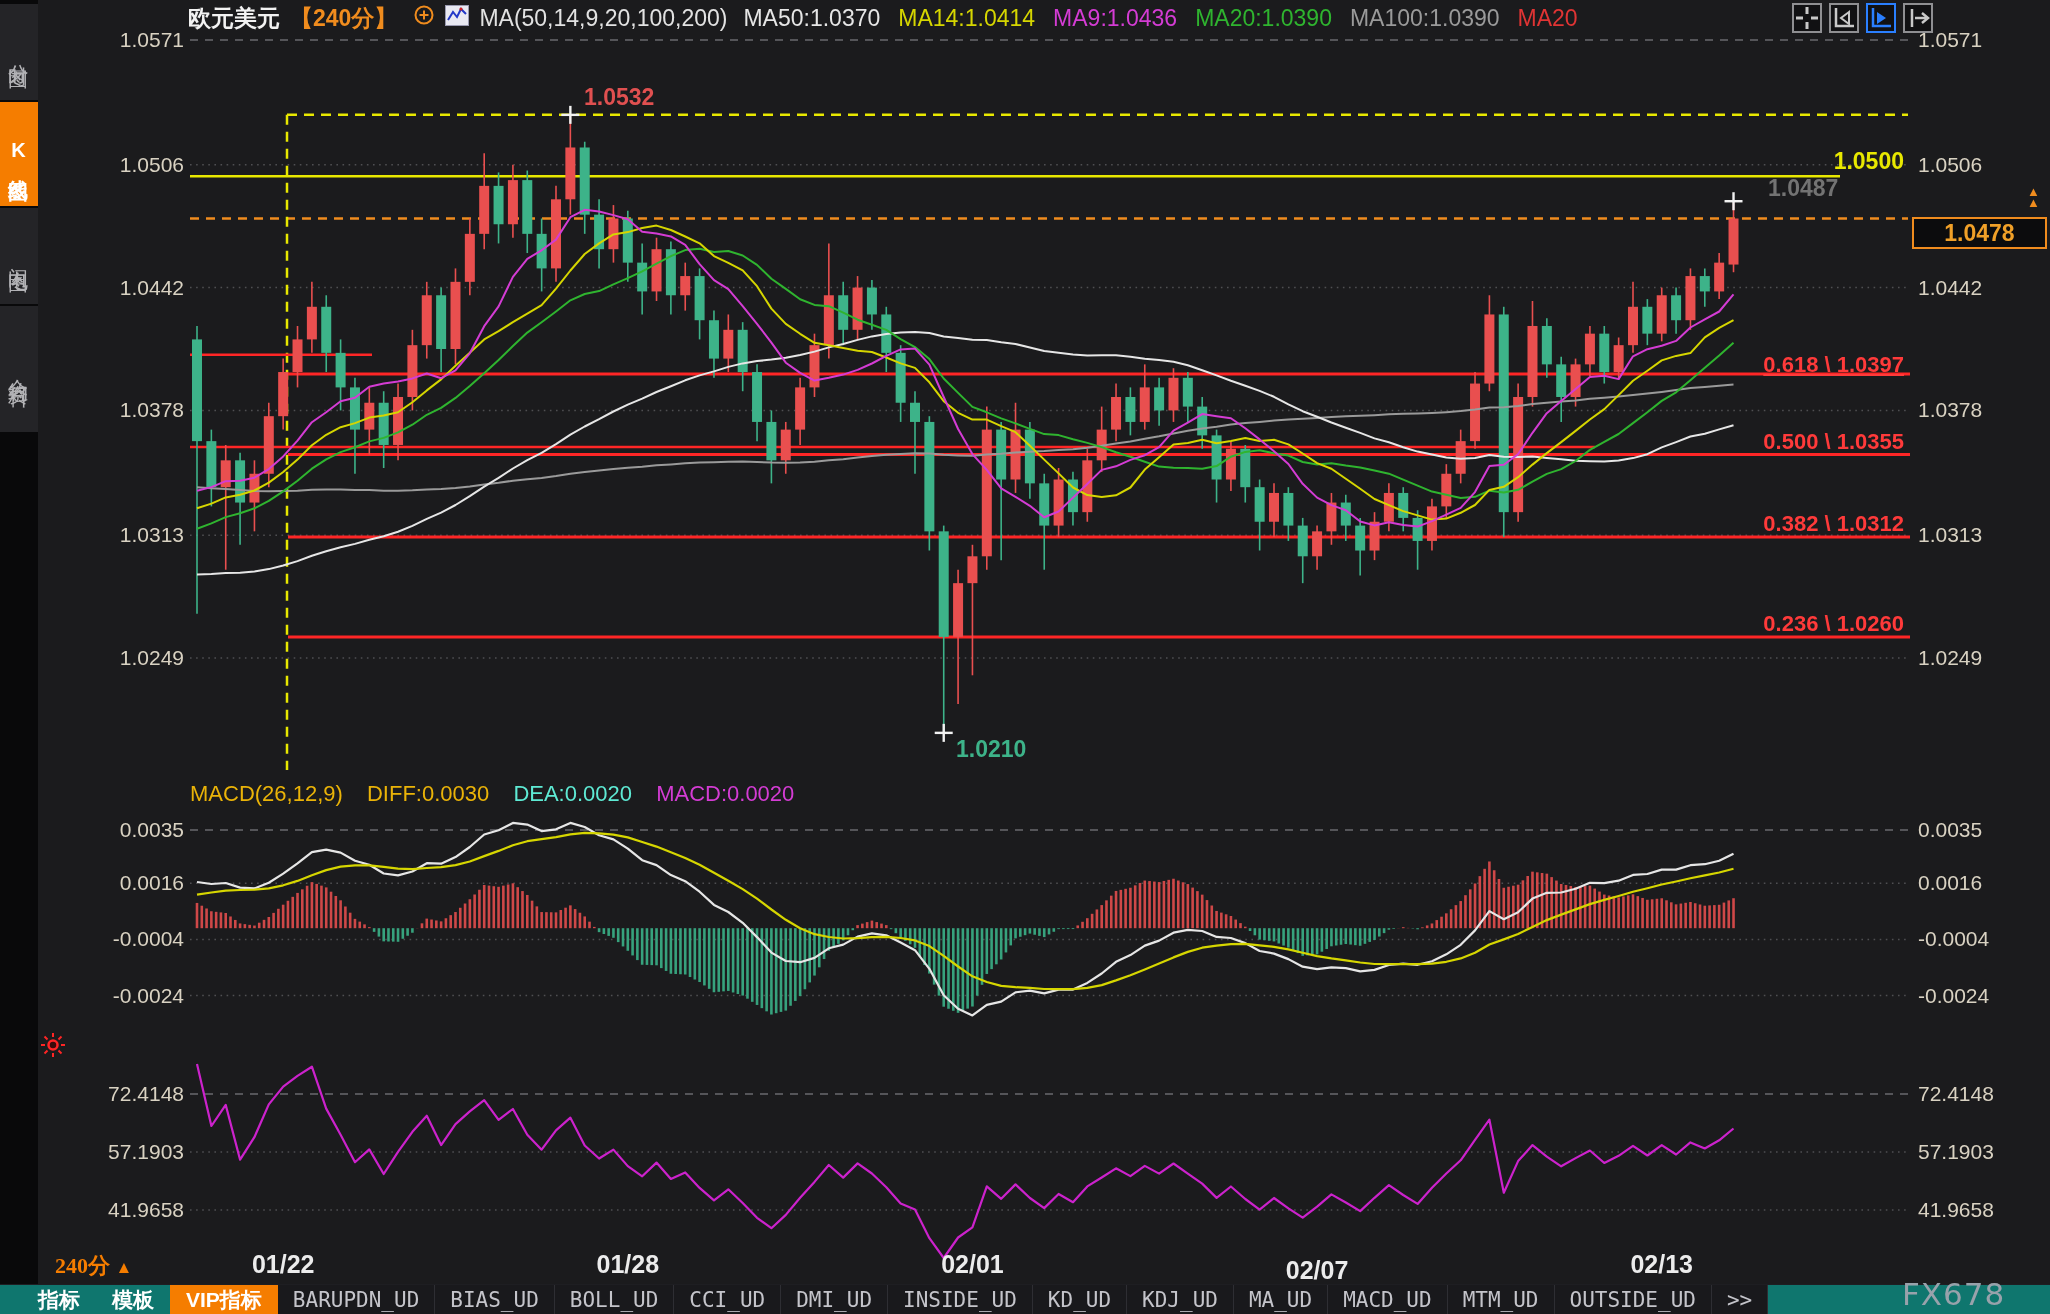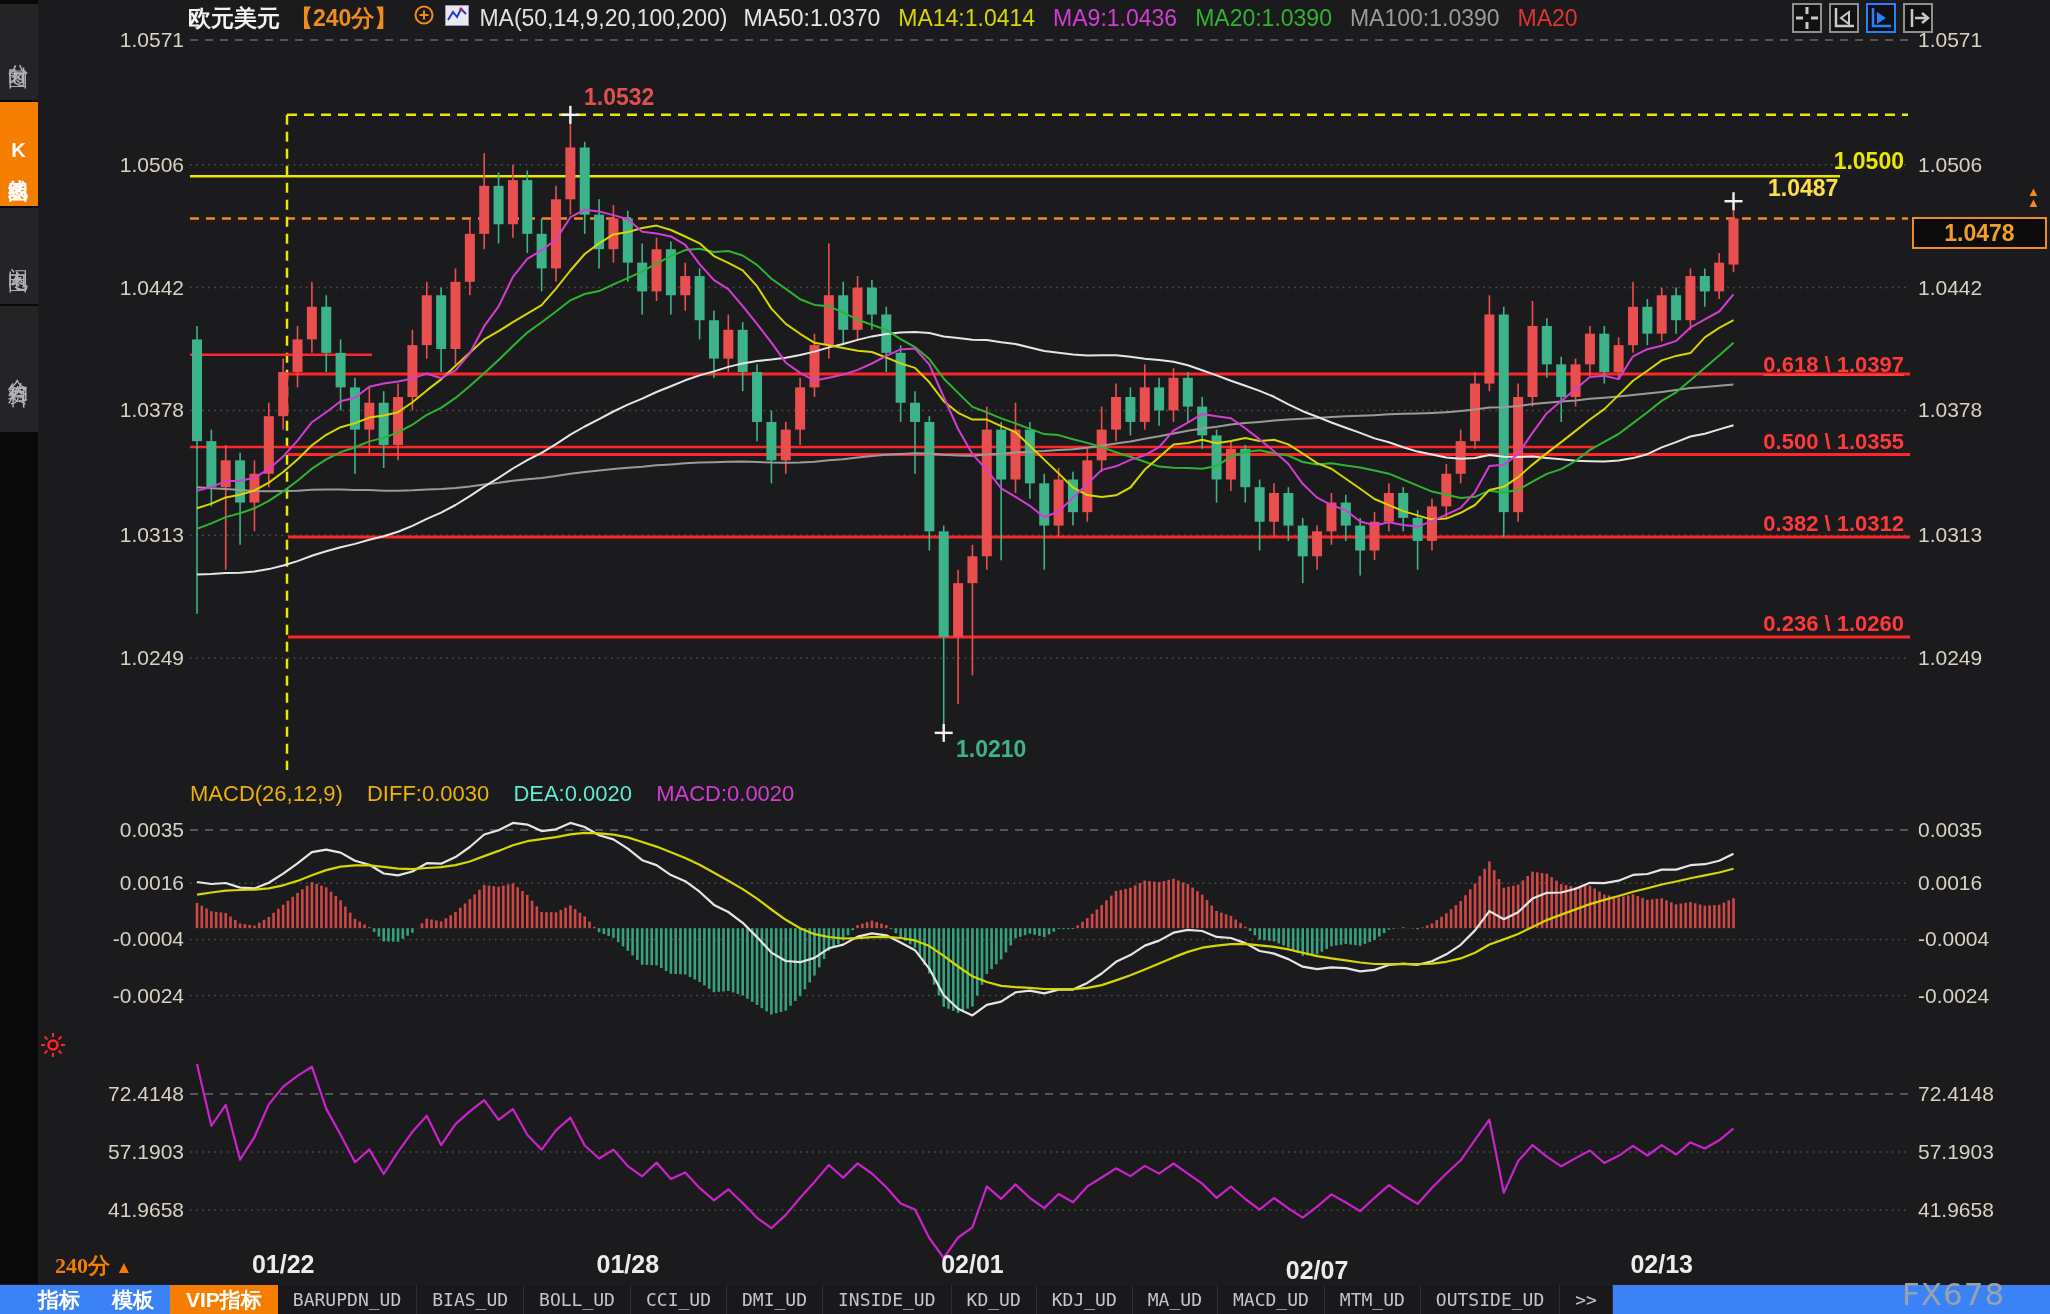--- a/index.html
+++ b/index.html
@@ -31,21 +31,21 @@
   .axis-left{left:84px;width:100px;text-align:right;}
   .axis-right{left:1918px;text-align:left;}
 
   .fib-label{position:absolute;left:1672px;width:232px;text-align:right;z-index:5;
     color:#ff3a3a;font-weight:bold;font-size:22px;white-space:nowrap;}
 
   
   .ann{position:absolute;font-weight:bold;font-size:23px;z-index:6;white-space:nowrap;}
   #ann-swing-high{left:584px;top:84px;color:#e05050;}
   #ann-level{left:1688px;top:148px;width:216px;text-align:right;color:#e8e800;}
-  #ann-bar-high{left:1768px;top:175px;color:#fde047;}
+  #ann-bar-high{left:1768px;top:175px;color:#737373;}
   #ann-low{left:956px;top:736px;color:#3db389;}
   #price-tag{position:absolute;left:1912px;top:217px;width:131px;height:28px;z-index:6;
     border:2px solid #f08c1e;background:#0c0c0d;color:#f0a028;font-weight:bold;font-size:23px;
     text-align:center;line-height:28px;}
   #tag-arrows{position:absolute;left:2027px;top:186px;z-index:6;color:#f08c1e;font-size:13px;
     line-height:11px;text-align:center;}
 
   
   .panel-header{position:absolute;left:190px;z-index:6;white-space:nowrap;font-size:22px;}
   .panel-header span{margin-right:18px;}
@@ -54,28 +54,28 @@
   .ph-white{color:#eab308;}
   .ph-yellow{color:#5eead4;}
   .ph-magenta{color:#d43cd4;}
 
   
   .date-label{position:absolute;top:1250px;transform:translateX(-50%);color:#ececec;
     font-weight:bold;font-size:25px;z-index:6;}
   #footer-interval{position:absolute;left:55px;top:1251px;color:#f57d00;font-weight:bold;
     font-size:22px;z-index:7;cursor:pointer;font-family:Liberation Serif, serif;}
   #footer-interval .tri{font-size:17px;}
-  #toolbar{position:absolute;left:0;top:1284px;width:2050px;height:30px;background:#3b82f6;
+  #toolbar{position:absolute;left:0;top:1284px;width:2050px;height:30px;background:#0f766e;
     z-index:7;display:flex;align-items:stretch;padding-left:22px;box-sizing:border-box;
     border-top:1px solid #1e1e22;}
   .tab{display:flex;align-items:center;justify-content:center;cursor:pointer;white-space:nowrap;}
   .tab.cjk{padding:0 16px;color:#ffffff;font-weight:bold;font-size:21px;background:transparent;}
   .tab.cjk.active{background:#f57d00;color:#ffffff;}
   .tab.ud{padding:0 15px;background:#19191c;border-right:1px solid #2e2e33;
-    font-family:"DejaVu Sans Mono",monospace;font-size:18px;color:#c4c4ca;}
+    font-family:"DejaVu Sans Mono",monospace;font-size:21px;color:#c4c4ca;}
   #watermark{position:absolute;left:1902px;top:1276px;z-index:8;color:#98a2ab;font-size:31px;
     font-family:"DejaVu Sans",sans-serif;letter-spacing:1px;}
   #alert-dot{position:absolute;left:38px;top:1030px;z-index:6;}
 </style>
 </head>
 <body>
 
 <div id="stage">
   <div id="main-bg"></div>
   <svg id="chart-svg" width="2050" height="1314">

